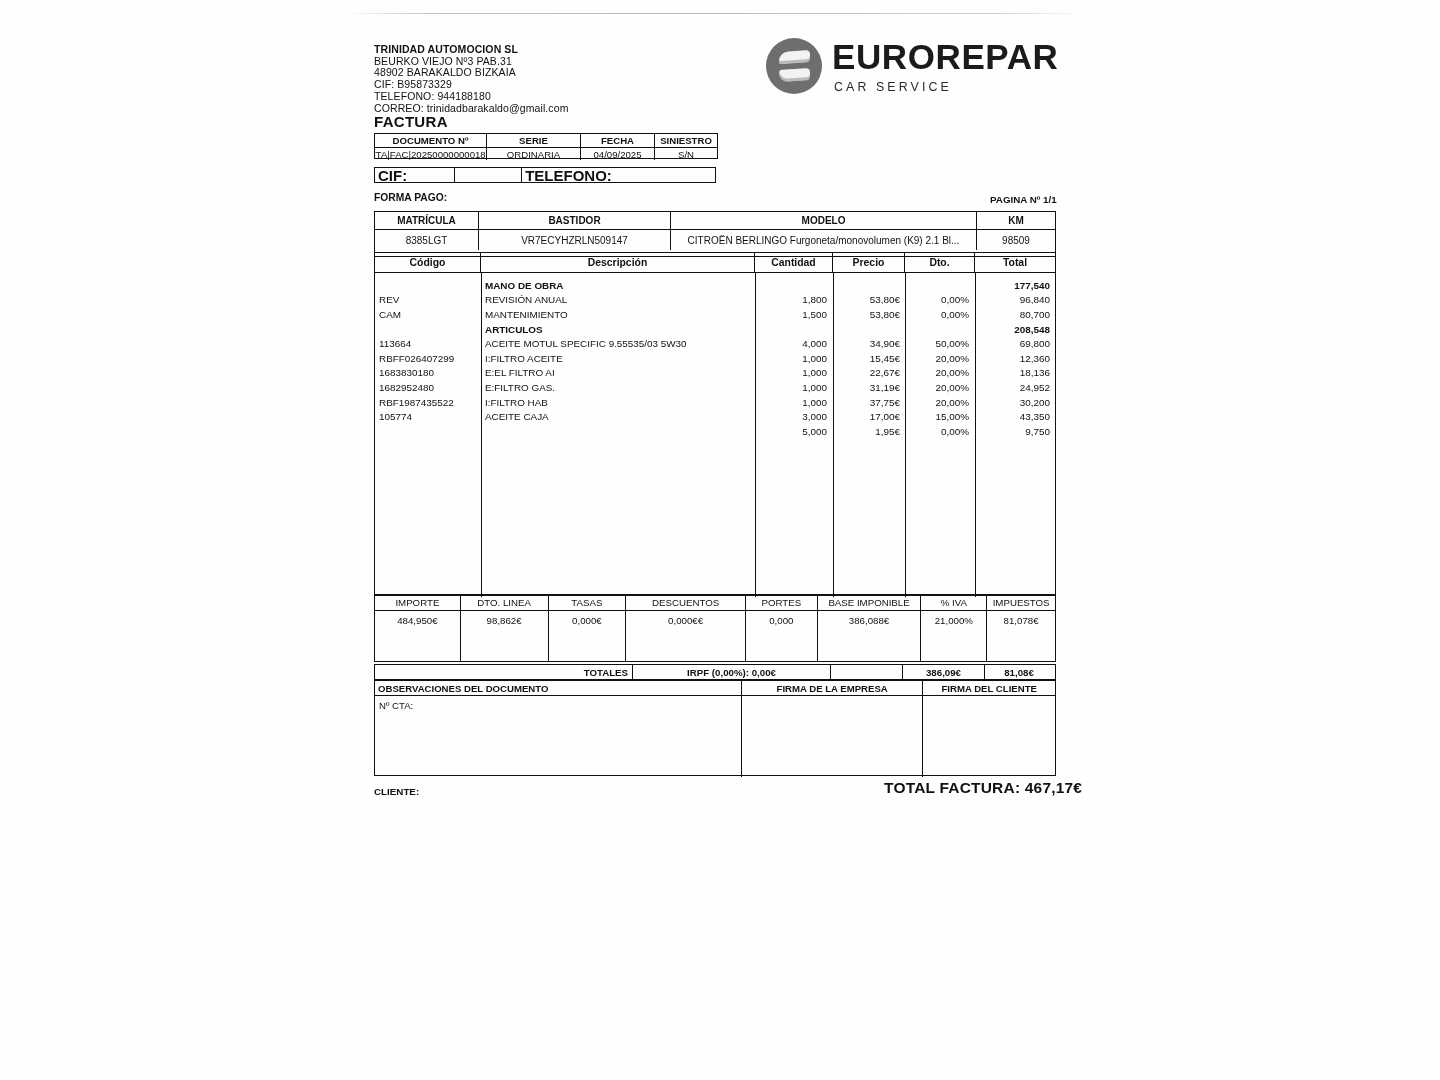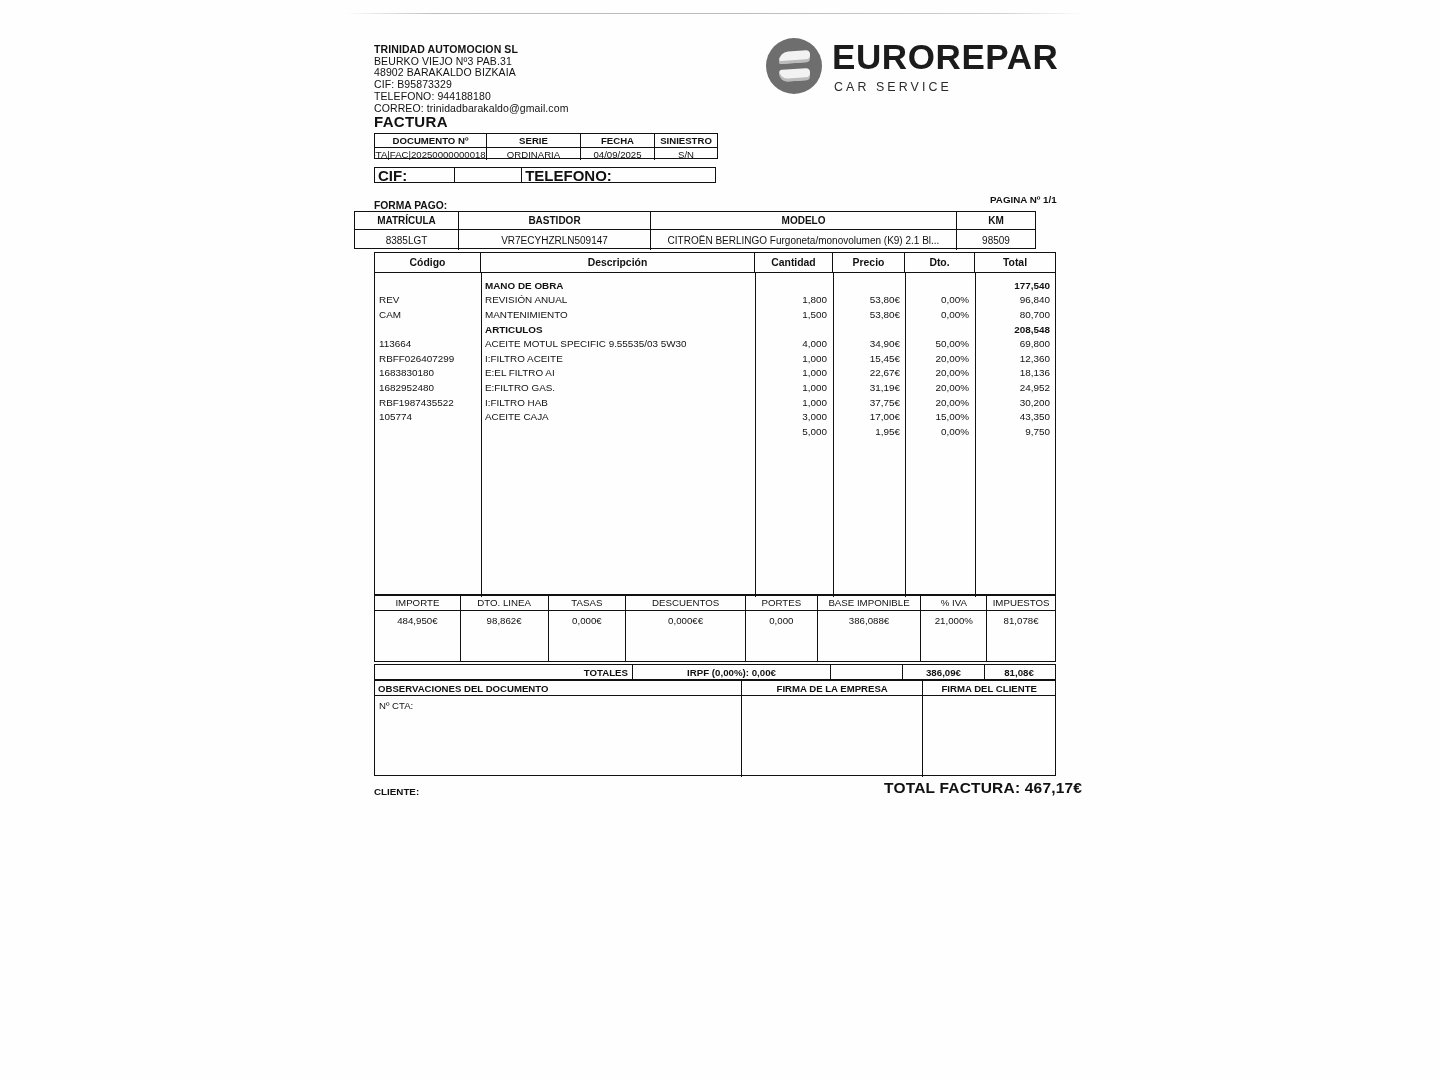--- a/index.html
+++ b/index.html
@@ -54,25 +54,25 @@
   #doc-table .c3{width:74px;}
   #doc-table .c4{width:62px;}
   #doc-table .cell{font-size:9.6px;}
 
   
   #cif-table{left:374px;top:167px;width:342px;height:16px;}
   #cif-table .c1{width:80px;}
   #cif-table .c2{width:68px;}
   #cif-table .c3{width:194px;}
 
-  .forma{position:absolute;left:374px;top:200px;font-size:10.3px;font-weight:bold;}
+  .forma{position:absolute;left:374px;top:192px;font-size:10.3px;font-weight:bold;}
   .pagina{position:absolute;left:990px;top:194px;font-size:9.8px;font-weight:bold;}
 
   
-  #veh-table{left:354px;top:211px;width:682px;height:38px;}
+  #veh-table{left:374px;top:211px;width:682px;height:46px;}
   #veh-table .r1{height:17px;border-bottom:1px solid #111;}
   #veh-table .r2{height:20px;}
   #veh-table .c1{width:104px;}
   #veh-table .c2{width:192px;}
   #veh-table .c3{width:306px;}
   #veh-table .c4{width:78px;}
   #veh-table .cell{font-size:10px;}
 
   
   #items-table{left:374px;top:252px;width:682px;height:344px;}

